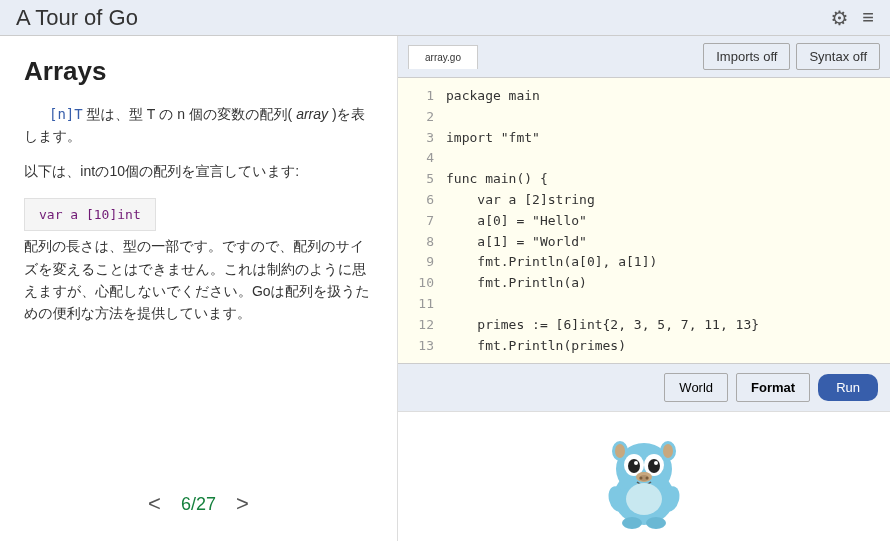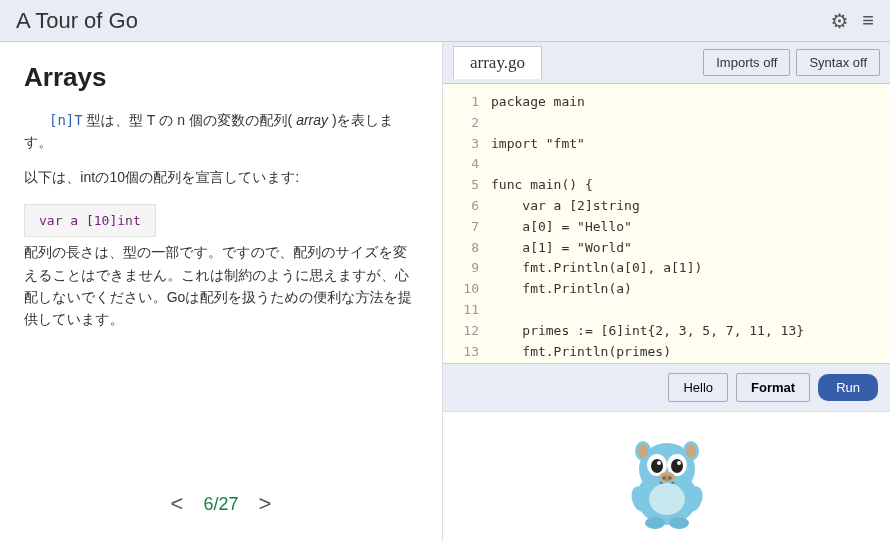--- a/index.html
+++ b/index.html
@@ -5,21 +5,21 @@
     * { box-sizing: border-box; margin: 0; padding: 0; }
     body { font-family: sans-serif; font-size: 14px; background: #f0f4f8; display: flex; flex-direction: column; height: 541px; width: 890px; overflow: hidden; }
 
     
     .header {
       background: #e8edf5;
       display: flex;
       align-items: center;
       justify-content: space-between;
       padding: 0 16px;
-      height: 42px;
+      height: 36px;
       border-bottom: 1px solid #ccc;
     }
     .header-title {
       font-size: 22px;
       font-weight: normal;
       color: #333;
     }
     .header-icons {
       display: flex;
       gap: 14px;
@@ -33,21 +33,21 @@
 
     
     .main {
       display: flex;
       flex: 1;
       overflow: hidden;
     }
 
     
     .left-panel {
-      width: 443px;
+      width: 398px;
       background: #fff;
       padding: 20px 24px;
       overflow-y: auto;
       border-right: 1px solid #ddd;
       display: flex;
       flex-direction: column;
       justify-content: space-between;
     }
     .left-content h1 {
       font-size: 26px;
@@ -106,24 +106,23 @@
       background: #e8edf5;
       padding: 0 10px;
       height: 42px;
       border-bottom: 1px solid #ccc;
     }
     .tab {
       background: #fff;
       border: 1px solid #ccc;
       border-bottom: none;
       padding: 6px 16px;
-      font-size: 17px;
-      color: #333;
-      cursor: pointer;
-      font-family: Liberation Serif, serif;
+      font-size: 10px;
+      color: #333;
+      cursor: pointer;
     }
     .toggle-buttons {
       display: flex;
       gap: 6px;
     }
     .toggle-btn {
       border: 1px solid #aaa;
       background: #e8edf5;
       padding: 5px 12px;
       font-size: 13px;
@@ -309,21 +308,21 @@
           <span class="line-num">12</span>
           <span class="line-code">    primes := [6]int{2, 3, 5, 7, 11, 13}</span>
         </div>
         <div class="code-line">
           <span class="line-num">13</span>
           <span class="line-code">    fmt.Println(primes)</span>
         </div>
       </div>
 
     <div class="bottom-bar">
-      <button class="btn-reset">Hello</button>
+      <button class="btn-reset">World</button>
       <button class="btn-format">Format</button>
       <button class="btn-run">Run</button>
     </div>
 
     <div class="gopher-area">
 
       <svg class="gopher-svg" viewBox="0 0 120 120" xmlns="http://www.w3.org/2000/svg">
 
         <ellipse cx="60" cy="80" rx="30" ry="28" fill="#7ec8e3"></ellipse>
 

